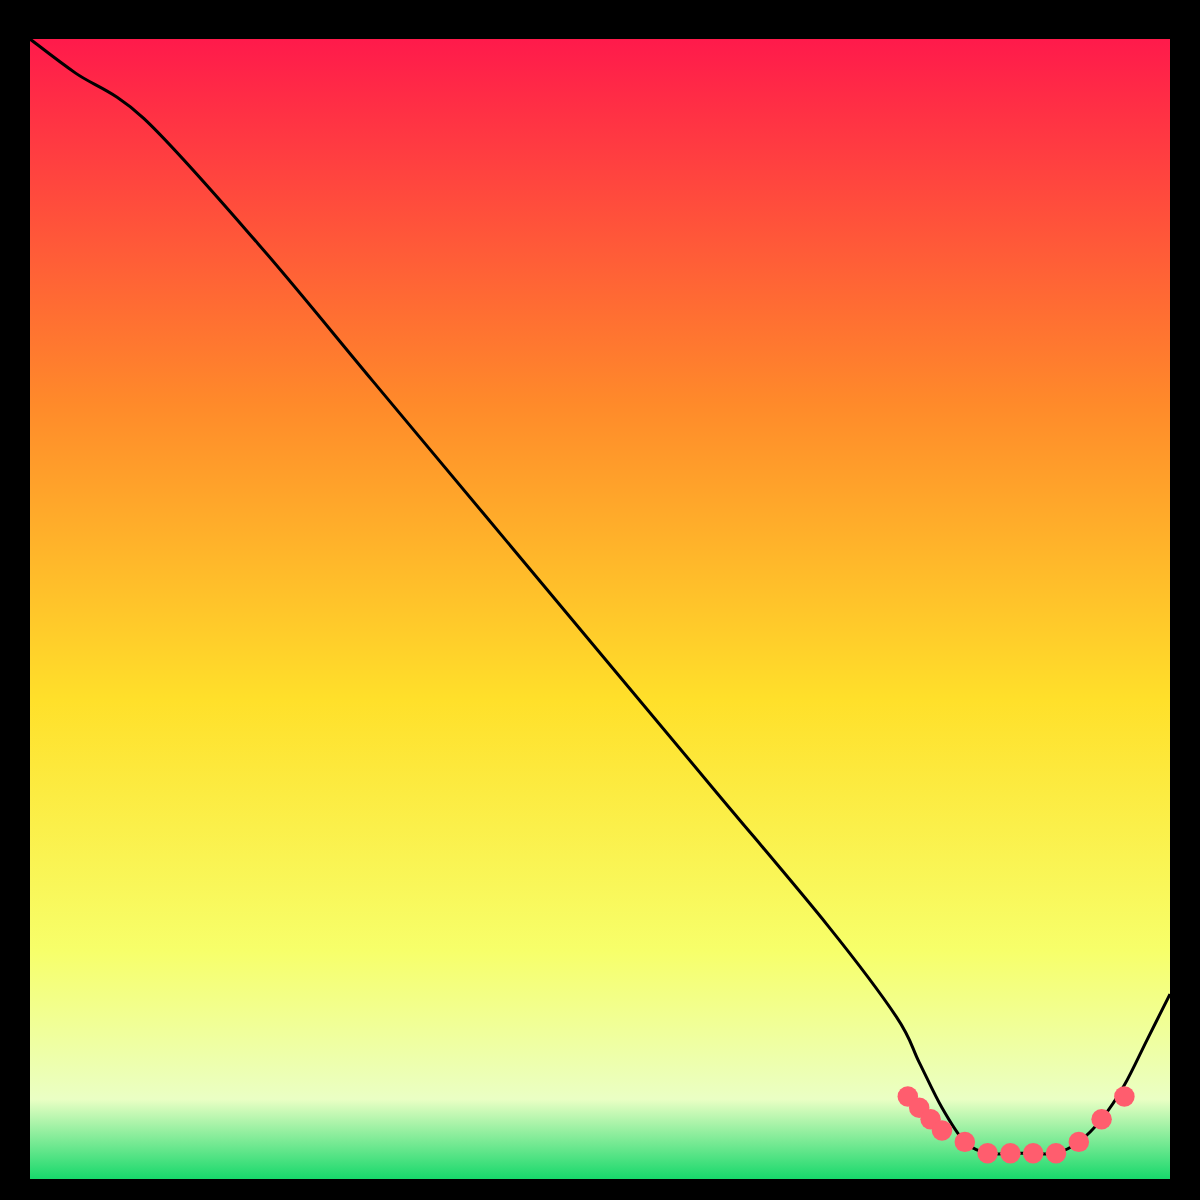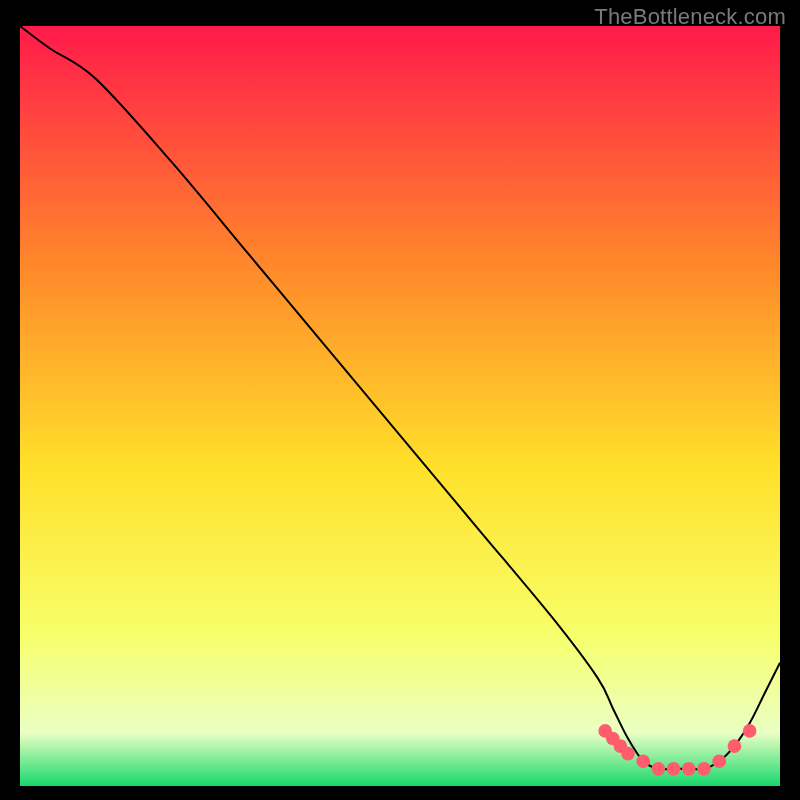--- a/index.html
+++ b/index.html
@@ -42,21 +42,20 @@
     position: absolute;
     inset: 0;
     width: 100%;
     height: 100%;
   }
 </style>
 </head>
 <body>
 
 <div class="frame">
-  <div class="watermark">TheBottleneck.com</div>
 
   <div class="plot">
     <svg class="gradient-bg" viewBox="0 0 100 100" preserveAspectRatio="none">
       <defs>
         <linearGradient id="bg-grad" x1="0" y1="0" x2="0" y2="1">
           <stop id="g0" offset="0%" stop-color="#ff1a4b"></stop>
           <stop id="g1" offset="32%" stop-color="#ff8a2a"></stop>
           <stop id="g2" offset="58%" stop-color="#ffe02a"></stop>
           <stop id="g3" offset="80%" stop-color="#f7ff6a"></stop>
           <stop id="g4" offset="93%" stop-color="#eaffc4"></stop>

